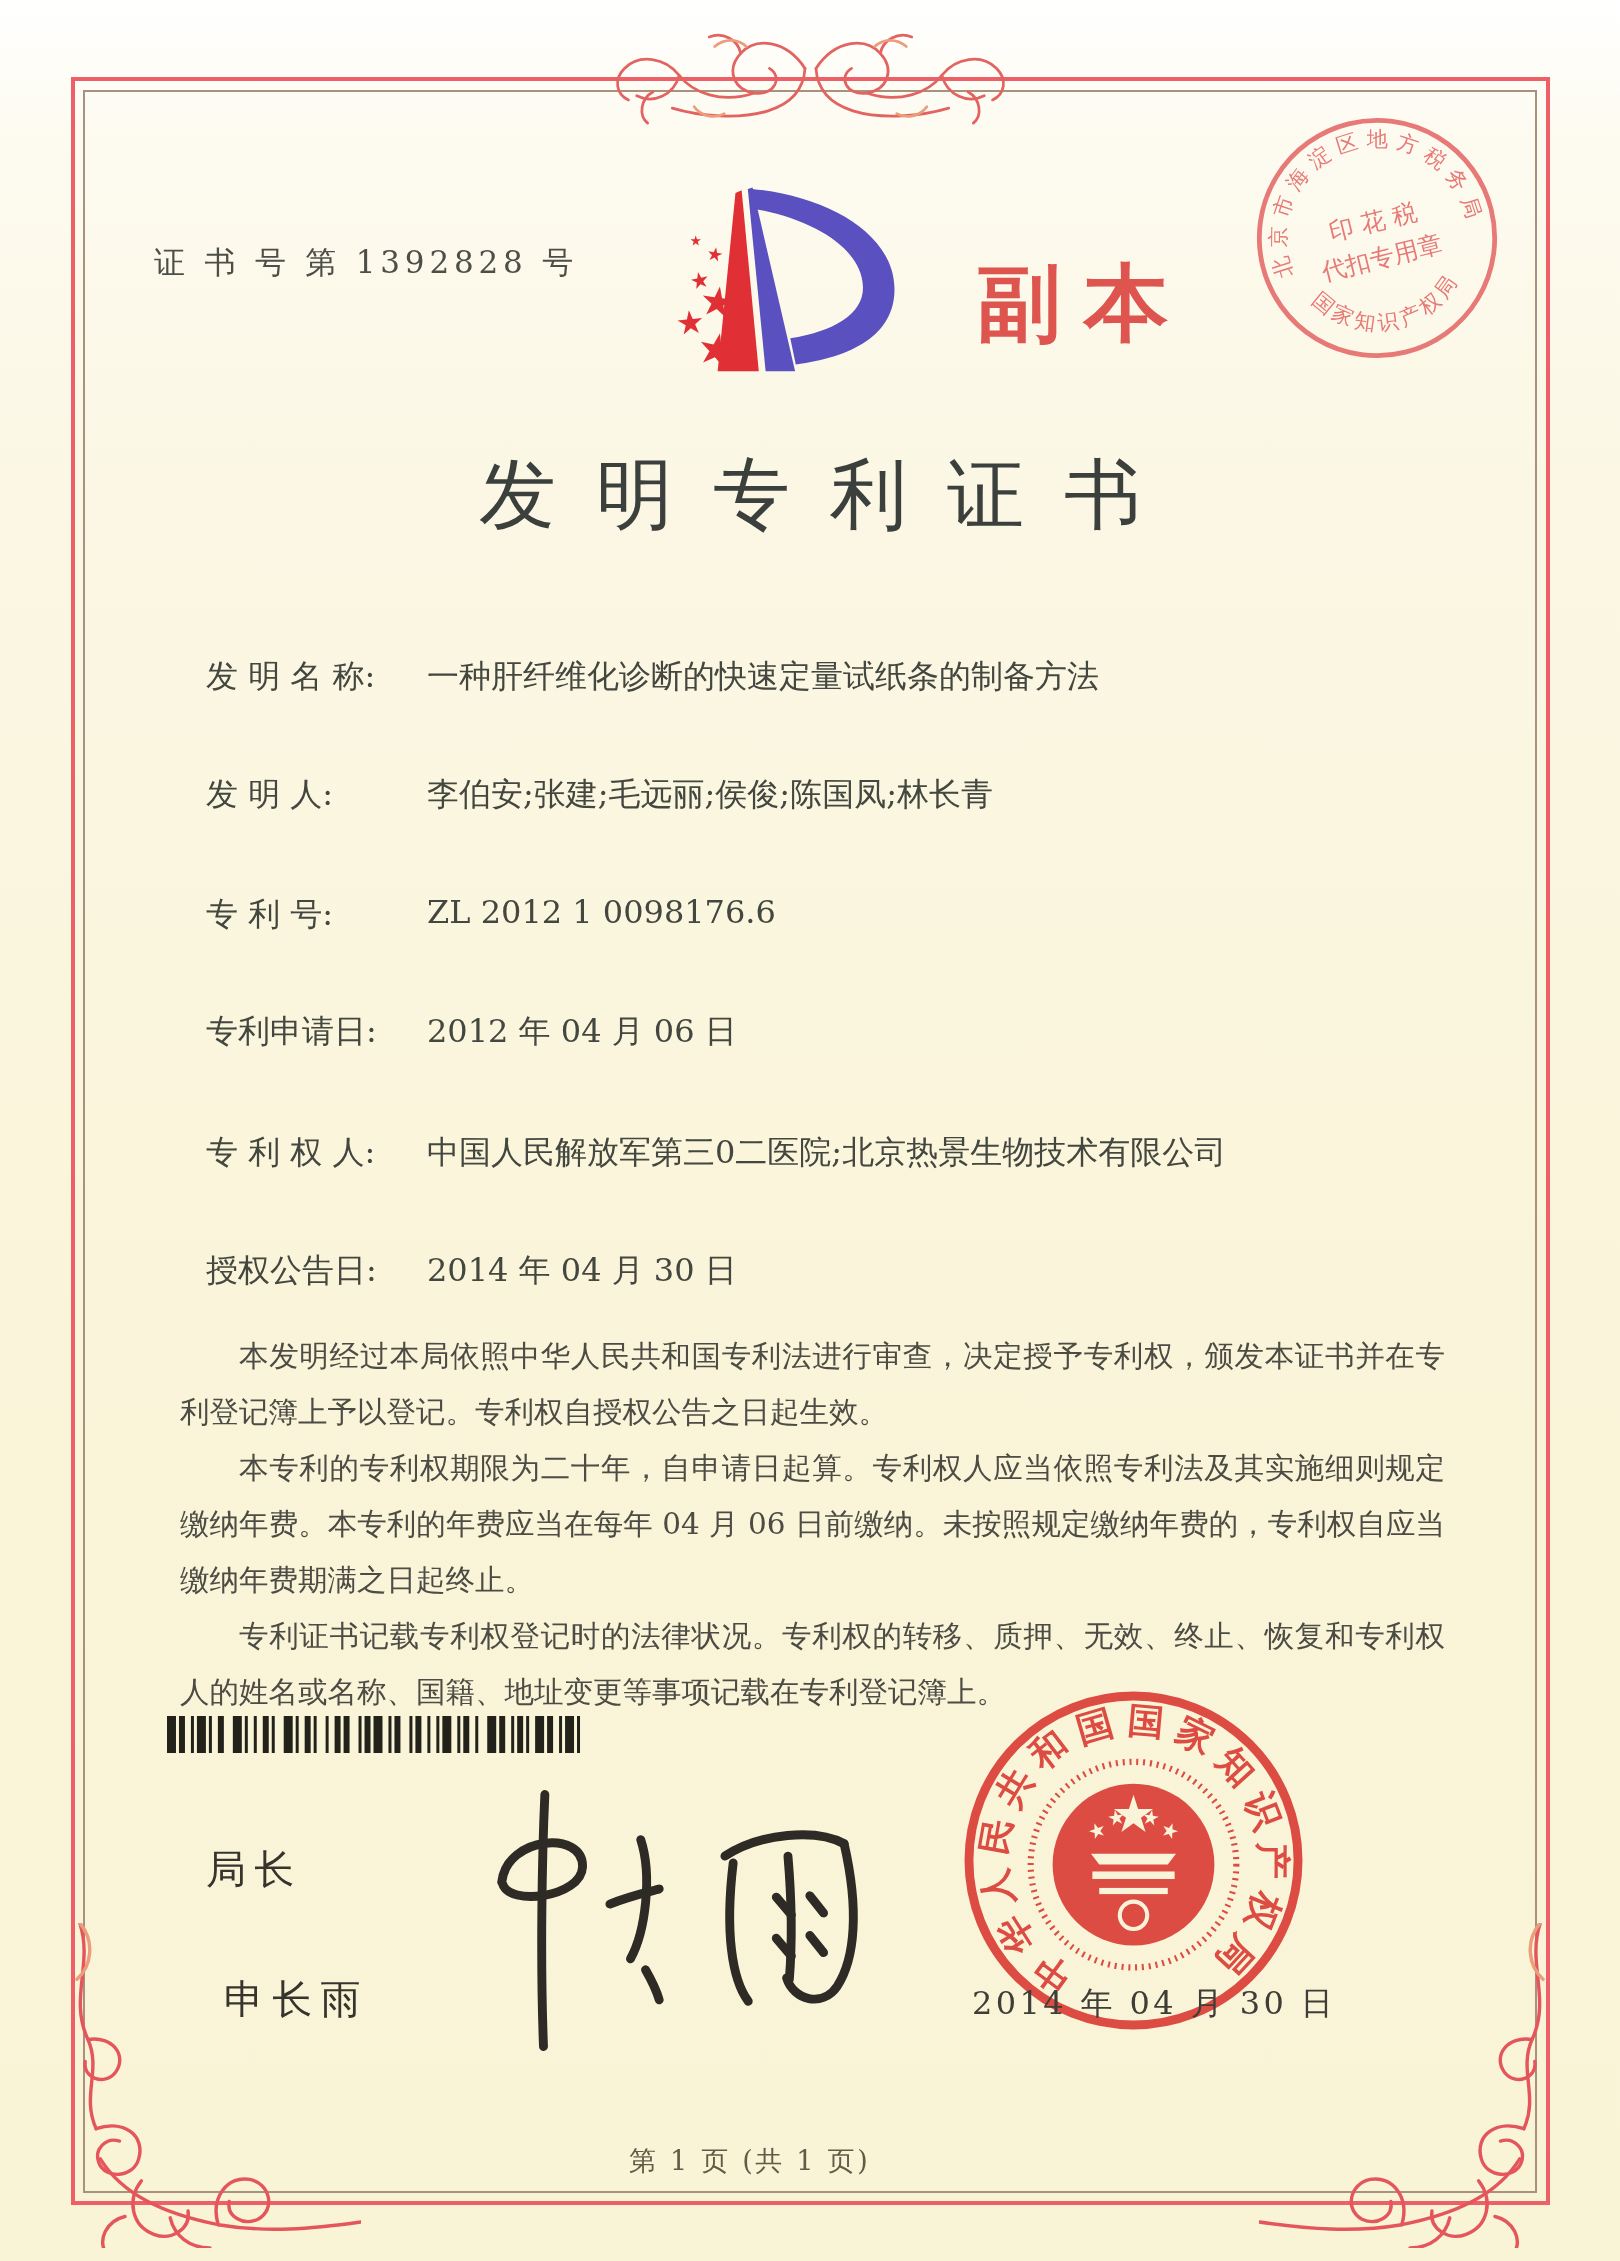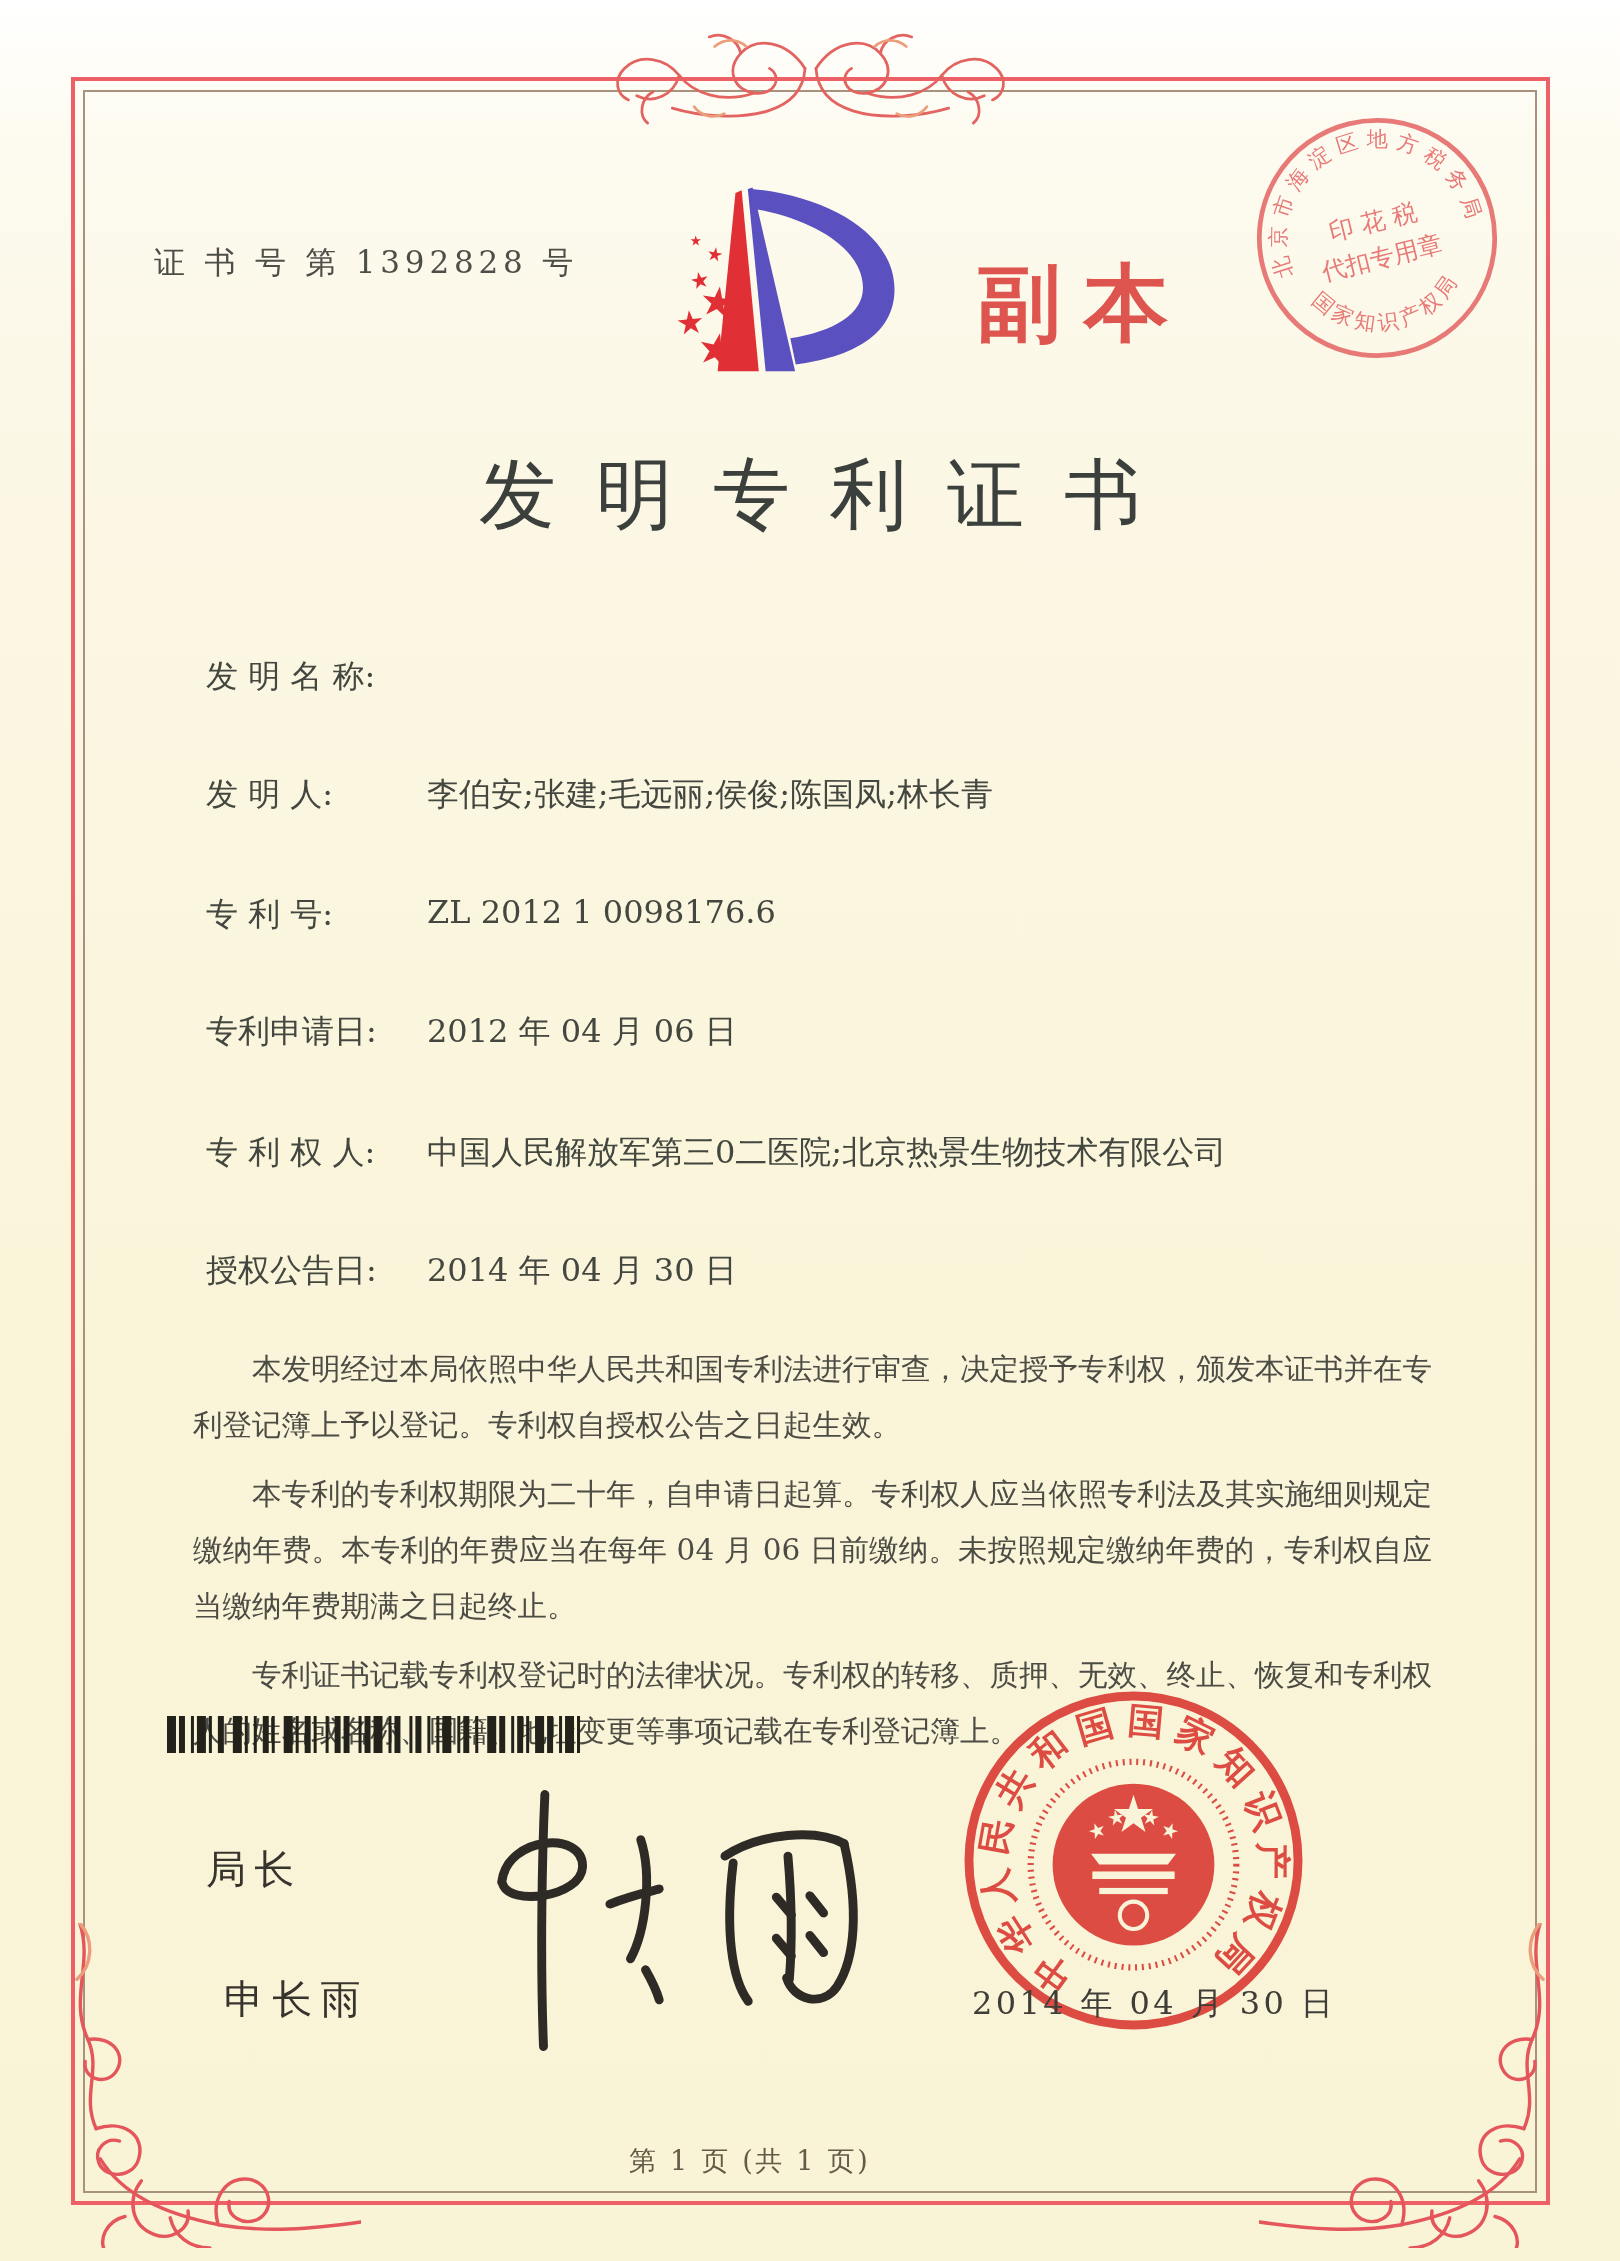--- a/index.html
+++ b/index.html
@@ -20,21 +20,21 @@
     letter-spacing:40px;text-indent:40px;font-weight:500;}
   
   .tax-stamp{left:1247px;top:108px;width:260px;height:260px;transform:rotate(-14deg);opacity:.8;}
   
   .row{left:206px;width:1302px;display:flex;font-size:32px;color:#43473f;}
   .flabel{flex:none;width:221px;}
   .fvalue{flex:1;}
   
   .paras{left:180px;top:1328px;width:1265px;font-size:29.5px;line-height:56px;
     text-align:justify;color:#4c4c45;}
-  .paras p{margin:13px;text-indent:2em;}
+  .paras p{margin:0;text-indent:2em;}
   
   .barcode{left:167px;top:1716px;width:419px;height:37px;}
   
   .sig-title{left:206px;top:1842px;font-size:40px;letter-spacing:8.2px;color:#37342e;}
   .sig-name{left:224px;top:1932px;font-size:40px;letter-spacing:8.2px;color:#37342e;margin-top:40px;}
   .signature{left:404px;top:1752px;width:494px;height:315px;}
   
   .office-seal{left:958px;top:1685px;width:351px;height:351px;opacity:.92;}
   .seal-date{left:972px;top:1982px;font-size:32px;letter-spacing:3.4px;color:#3e3d37;z-index:5;}
   .footer{left:629px;top:2143px;font-size:27px;letter-spacing:2.7px;color:#655a48;}
@@ -125,20 +125,21 @@
     <textPath href="#taxBot" textLength="250" lengthAdjust="spacing">国家知识产权局</textPath>
   </text>
   <text x="190" y="178" font-size="36" fill="#e25a5a" text-anchor="middle">印 花 税</text>
   <text x="190" y="232" font-size="36" fill="#e25a5a" text-anchor="middle">代扣专用章</text>
 </svg>
 
 <div class="abs title">发明专利证书</div>
 
 <div class="abs row" style="top:655px">
   <span class="flabel">发 明 名 称:</span>
+  <span class="fvalue">一种肝纤维化诊断的快速定量试纸条的制备方法</span>
 </div>
 <div class="abs row" style="top:773px">
   <span class="flabel">发  明  人:</span>
   <span class="fvalue">李伯安;张建;毛远丽;侯俊;陈国凤;林长青</span>
 </div>
 <div class="abs row" style="top:893px">
   <span class="flabel">专  利  号:</span>
   <span class="fvalue">ZL 2012 1 0098176.6</span>
 </div>
 <div class="abs row" style="top:1010px">

